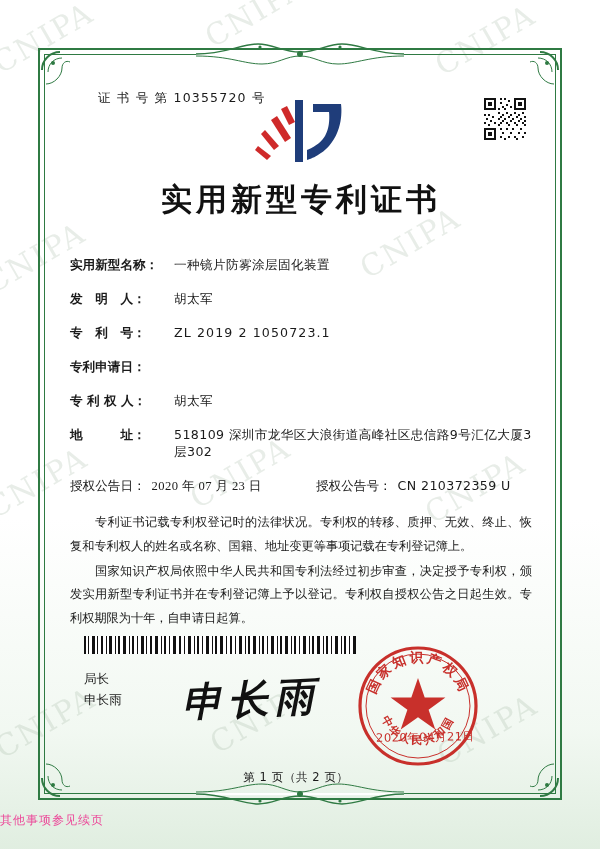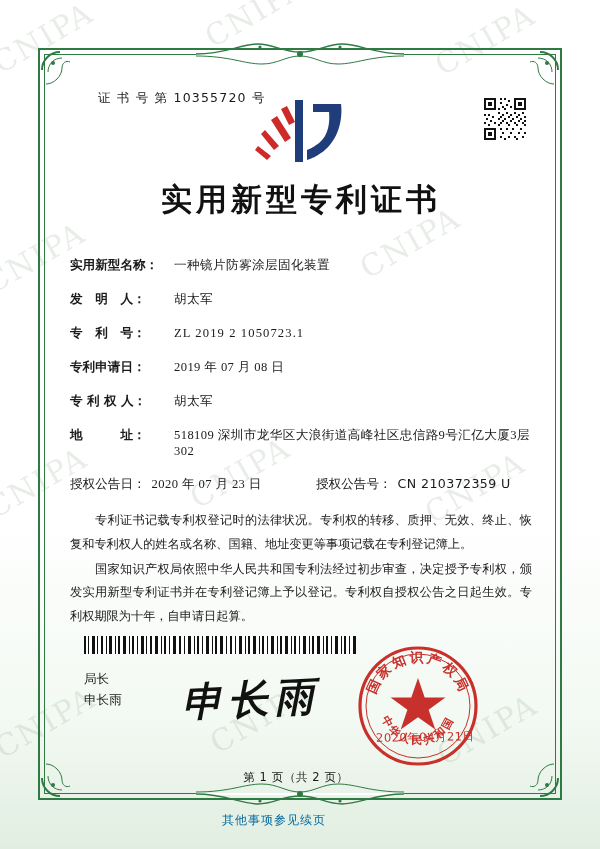--- a/index.html
+++ b/index.html
@@ -150,21 +150,20 @@
   .field-label {
     width: 104px;
     flex: 0 0 104px;
     letter-spacing: 0px;
     white-space: nowrap;
     font-weight: bold;
   }
   .field-value {
     flex: 1 1 auto;
     letter-spacing: 0.4px;
-    font-family: Liberation Serif, serif;
   }
   .field-value.mono-num { letter-spacing: 1.1px; }
 
   .two-col {
     display: flex;
     align-items: baseline;
     margin-bottom: 6px;
     font-size: 12.6px;
   }
   .two-col .col-a { display:flex; align-items: center; width: 246px; flex: 0 0 246px; font-family: Liberation Serif, serif;}
@@ -233,23 +232,23 @@
     text-align: center;
     font-size: 11.5px;
     color: #1a1a1a;
     letter-spacing: 0.6px;
   }
 
   .footer-note {
     position: absolute;
     left: 0; top: 812px;
     width: 548px;
-    text-align: center;
+    text-align: left;
     font-size: 12px;
-    color: #0369a1;
+    color: #ec4899;
     letter-spacing: 1px;
   }
 </style>
 </head>
 <body>
 
 <div class="page">
   <div class="page-bg"></div>
 
   <div class="watermark wm1">CNIPA</div>
@@ -420,21 +419,20 @@
       <div class="field-row">
         <span class="field-label">发　明　人：</span>
         <span class="field-value">胡太军</span>
       </div>
       <div class="field-row">
         <span class="field-label">专　利　号：</span>
         <span class="field-value mono-num">ZL 2019 2 1050723.1</span>
       </div>
       <div class="field-row">
         <span class="field-label">专利申请日：</span>
-        <span class="field-value">2019 年 07 月 08 日</span>
       </div>
       <div class="field-row">
         <span class="field-label">专 利 权 人：</span>
         <span class="field-value">胡太军</span>
       </div>
       <div class="field-row">
         <span class="field-label">地　　　址：</span>
         <span class="field-value">518109 深圳市龙华区大浪街道高峰社区忠信路9号汇亿大厦3层302</span>
       </div>
 

